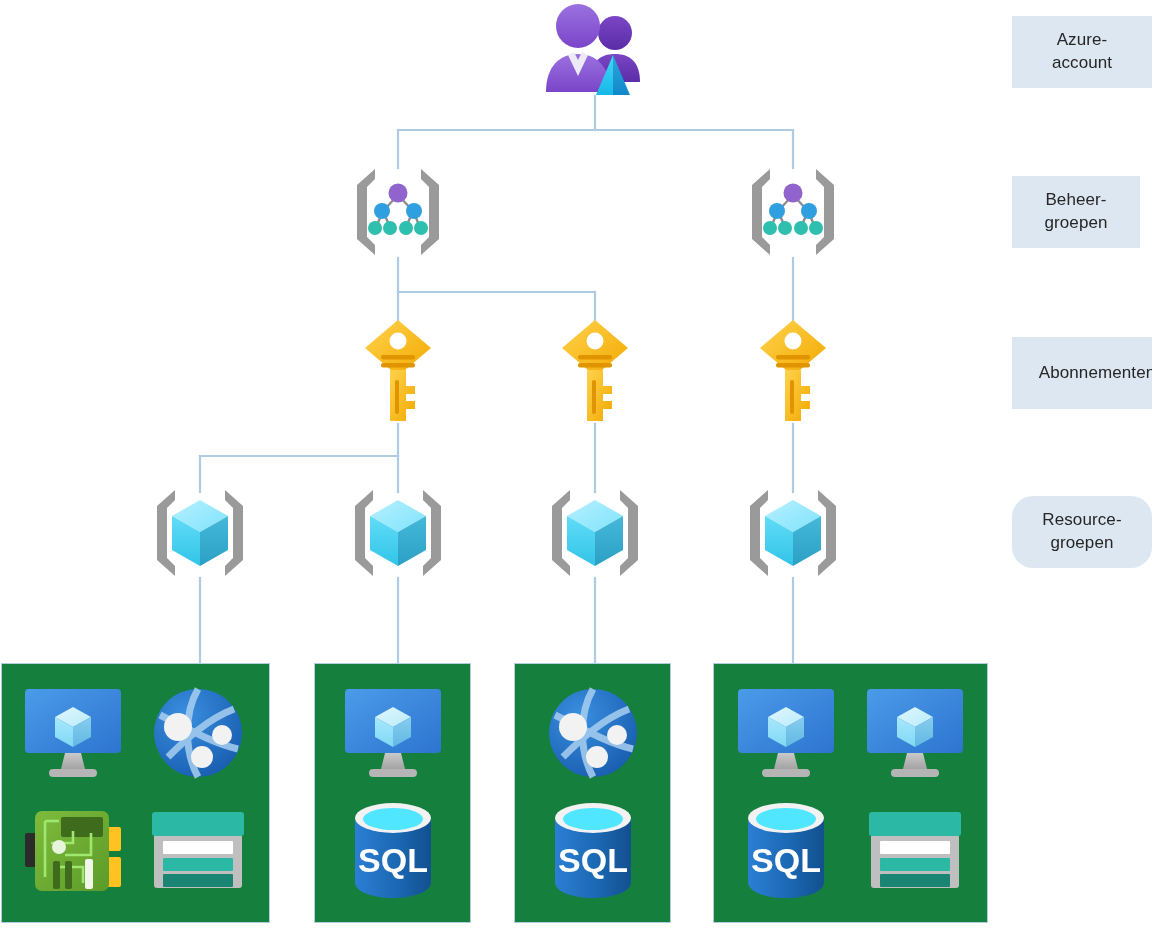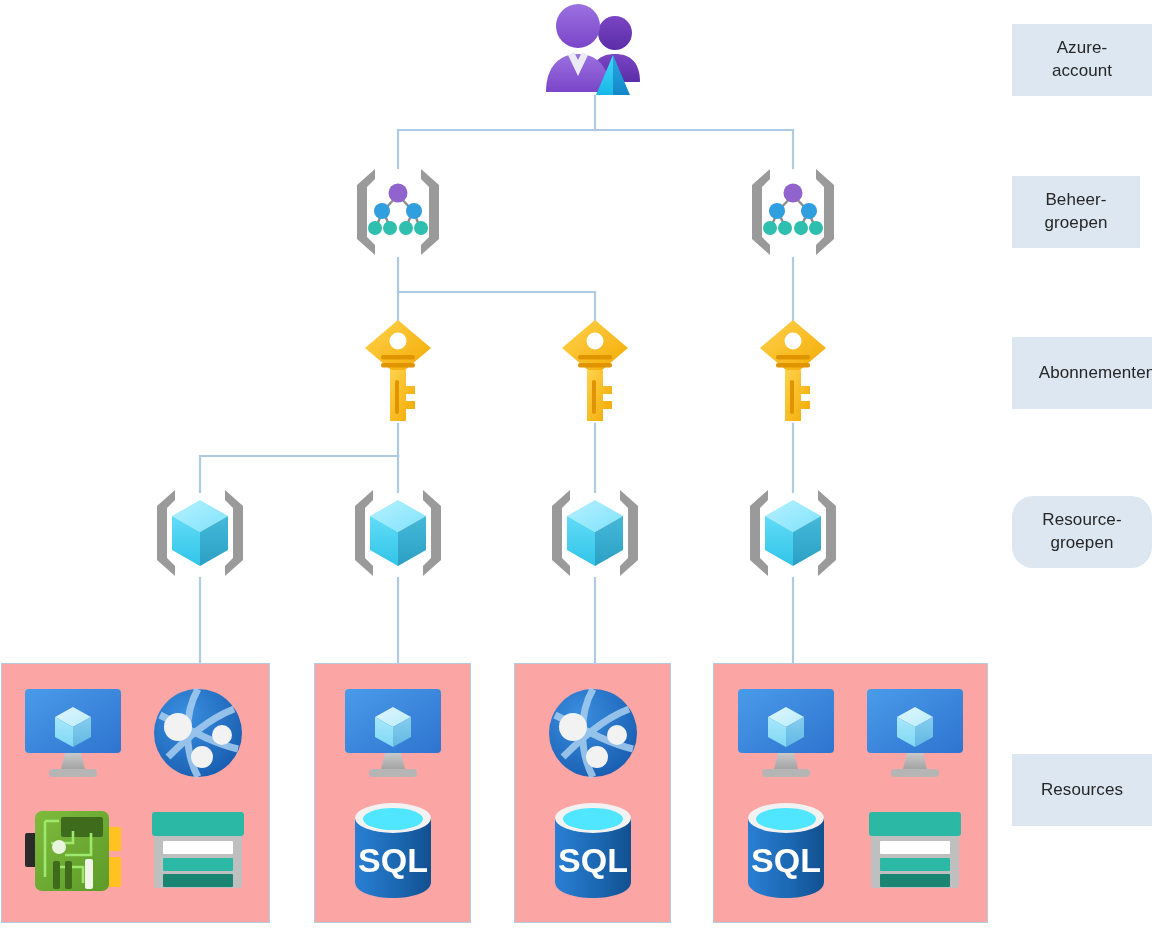--- a/index.html
+++ b/index.html
@@ -39,21 +39,21 @@
     font-size: 17px;
     line-height: 1.35;
     letter-spacing: .1px;
     white-space: pre-line;
     padding: 4px 6px;
   }
   
   .rbox {
     position: absolute;
     border: 1.6px solid #b3cde0;
-    background: #fca5a5;
+    background: #15803d;
     text-align: right;
   }
   .rgrid {
     position: absolute;
     left: 0; top: 0; right: 0; bottom: 0;
     display: grid;
     grid-template-columns: 1fr 1fr;
     grid-template-rows: 1fr 1fr;
     align-items: center;
     justify-items: center;
@@ -460,26 +460,25 @@
           <rect x="6" y="26" width="88" height="54" rx="3" fill="#bfbfbf"></rect>
           <rect x="4" y="4" width="92" height="24" rx="3" fill="#2bb9a6"></rect>
           <rect x="15" y="33" width="70" height="13" rx="1" fill="#ffffff"></rect>
           <rect x="15" y="50" width="70" height="13" rx="1" fill="#2bb9a6"></rect>
           <rect x="15" y="66" width="70" height="13" rx="1" fill="#1b8573"></rect>
         </svg>
       </div>
     </div>
   </div>
 
-  <div class="legend" style="left:1012px; top:16px; width:140px; height:72px;margin-top:8px;">Azure-
+  <div class="legend" style="left:1012px; top:16px; width:140px; height:72px;">Azure-
 account</div>
 
   <div class="legend" style="left:1012px; top:176px; width:128px; height:72px;">Beheer-
 groepen</div>
 
   <div class="legend" style="left:1012px; top:337px; width:140px; height:72px;padding-left:36px;">Abonnementen</div>
 
   <div class="legend" style="left:1012px; top:496px; width:140px; height:72px;border-radius:21px;">Resource-
 groepen</div>
 
-  <div class="legend" style="left:1012px; top:754px; width:140px; height:72px;">Resources</div>
 
 </div>
 
 </body></html>

